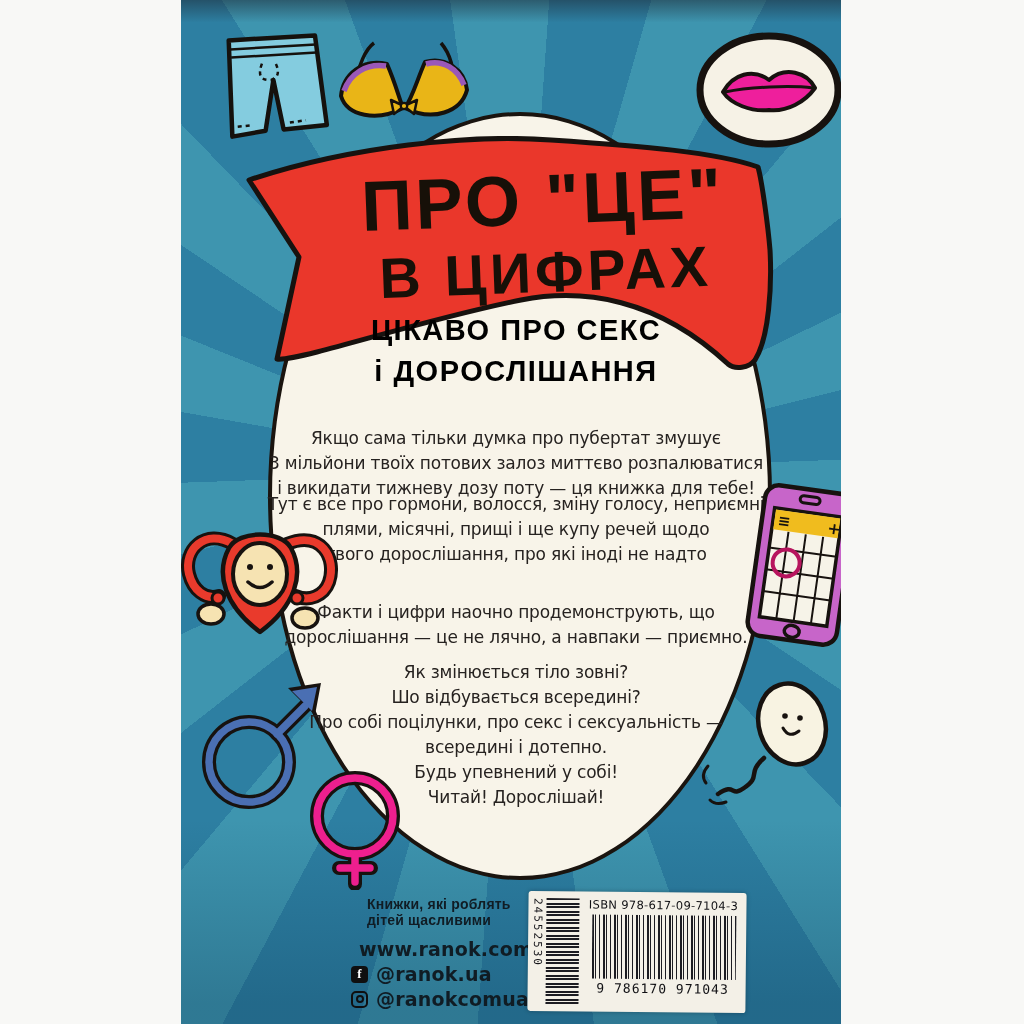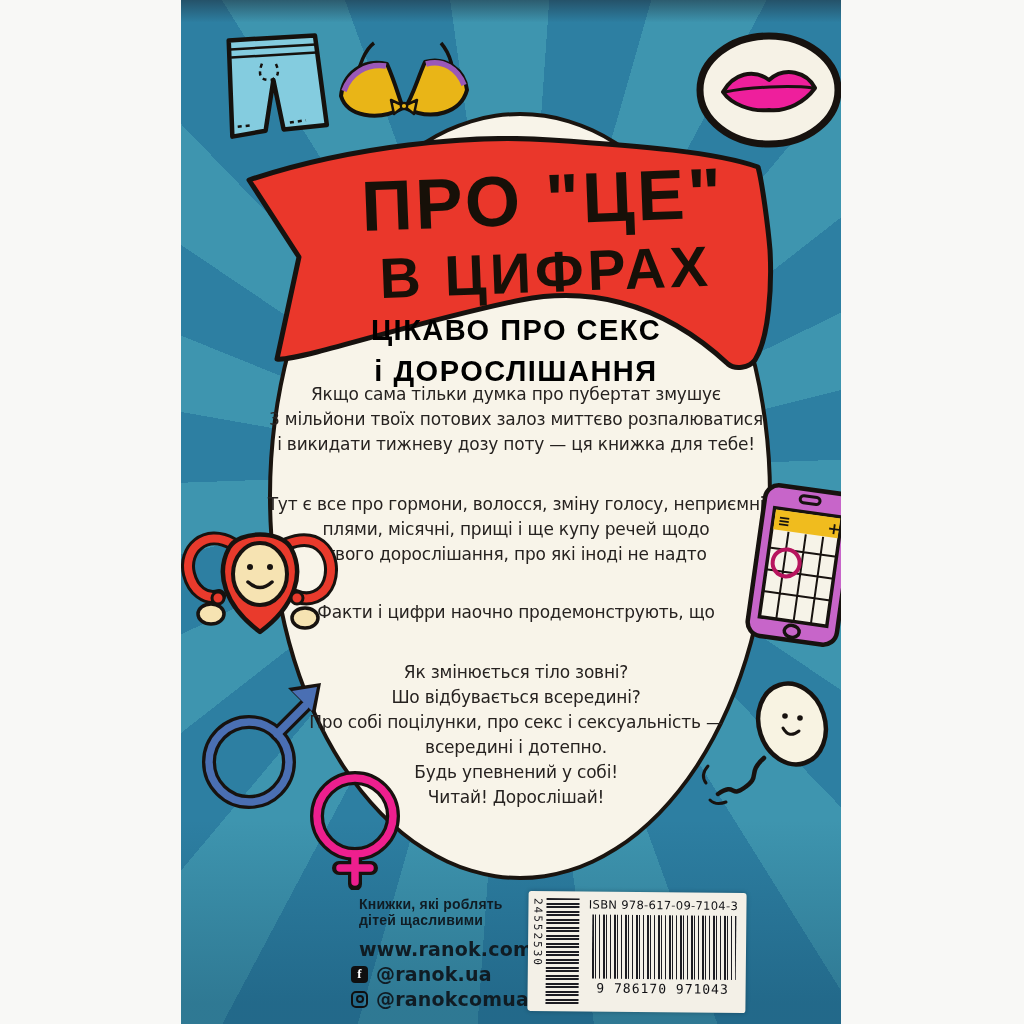--- a/index.html
+++ b/index.html
@@ -22,26 +22,26 @@
   .ribbon{position:absolute;left:40px;top:136px;width:570px;height:236px;}
   .title{position:absolute;left:133px;top:160px;width:460px;text-align:center;color:#171008;
          font-family:"Liberation Sans",sans-serif;font-weight:bold;transform:rotate(-2.2deg);}
   .title .t1{font-size:71px;line-height:80px;letter-spacing:3px;}
   .title .t2{font-size:57px;line-height:64px;letter-spacing:4px;}
   
   .subtitle{position:absolute;left:105px;top:310px;width:460px;text-align:center;color:#000000;
             font-family:"Liberation Sans",sans-serif;font-weight:bold;font-size:29px;line-height:41px;letter-spacing:1.5px;}
   .para{position:absolute;left:75px;width:520px;text-align:center;color:#262220;
         font-size:17px;line-height:25px;letter-spacing:-0.2px;white-space:nowrap;}
-  .p1{top:382px}.p2{top:492px}.p3{top:600px}.p4{top:660px}
+  .p1{top:426px}.p2{top:492px}.p3{top:600px}.p4{top:660px}
   
   .doodle{position:absolute;}
   
   .pub{position:absolute;left:170px;top:896px;width:180px;color:#101c24;}
-  .pub .tag{font-family:"Liberation Sans",sans-serif;font-weight:bold;font-size:14px;line-height:16px;margin-left:8px;letter-spacing:.2px;}
+  .pub .tag{font-family:"Liberation Sans",sans-serif;font-weight:bold;font-size:14px;line-height:16px;margin-left:16px;letter-spacing:.2px;}
   .pub .row{display:flex;align-items:center;gap:8px;margin-top:7px;height:18px;}
   .pub .row .lbl{font-size:19px;font-weight:bold;letter-spacing:.2px;}
   .fb{width:17px;height:17px;background:#0f0f10;border-radius:4px;color:#fff;display:flex;
       align-items:center;justify-content:center;font-size:13px;font-weight:bold;font-family:"Liberation Serif",serif;}
   .ig{box-sizing:border-box;width:17px;height:17px;border:2.2px solid #0f0f10;border-radius:5px;position:relative;}
   .ig::before{content:"";position:absolute;inset:2.5px;border:2px solid #0f0f10;border-radius:50%;}
   
   .codes{position:absolute;left:347px;top:892px;width:218px;height:120px;background:#f3f0e7;
          border-radius:3px;transform:rotate(.6deg);box-shadow:0 0 4px rgba(0,20,30,.35);}
   .sidecode{position:absolute;left:16px;top:7px;font-family:"DejaVu Sans Mono",monospace;font-size:11px;
@@ -119,20 +119,21 @@
       <div>3 мільйони твоїх потових залоз миттєво розпалюватися</div>
       <div>і викидати тижневу дозу поту — ця книжка для тебе!</div>
     </div>
     <div class="para p2">
       <div>Тут є все про гормони, волосся, зміну голосу, неприємні</div>
       <div>плями, місячні, прищі і ще купу речей щодо</div>
       <div>твого дорослішання, про які іноді не надто</div>
     </div>
     <div class="para p3">
       <div>Факти і цифри наочно продемонструють, що</div>
+      <div>дорослішання — це не лячно, а навпаки — приємно.</div>
     </div>
     <div class="para p4">
       <div>Як змінюється тіло зовні?</div>
       <div>Шо відбувається всередині?</div>
       <div>Про собі поцілунки, про секс і сексуальність —</div>
       <div>всередині і дотепно.</div>
       <div>Будь упевнений у собі!</div>
       <div>Читай! Дорослішай!</div>
     </div>
 

